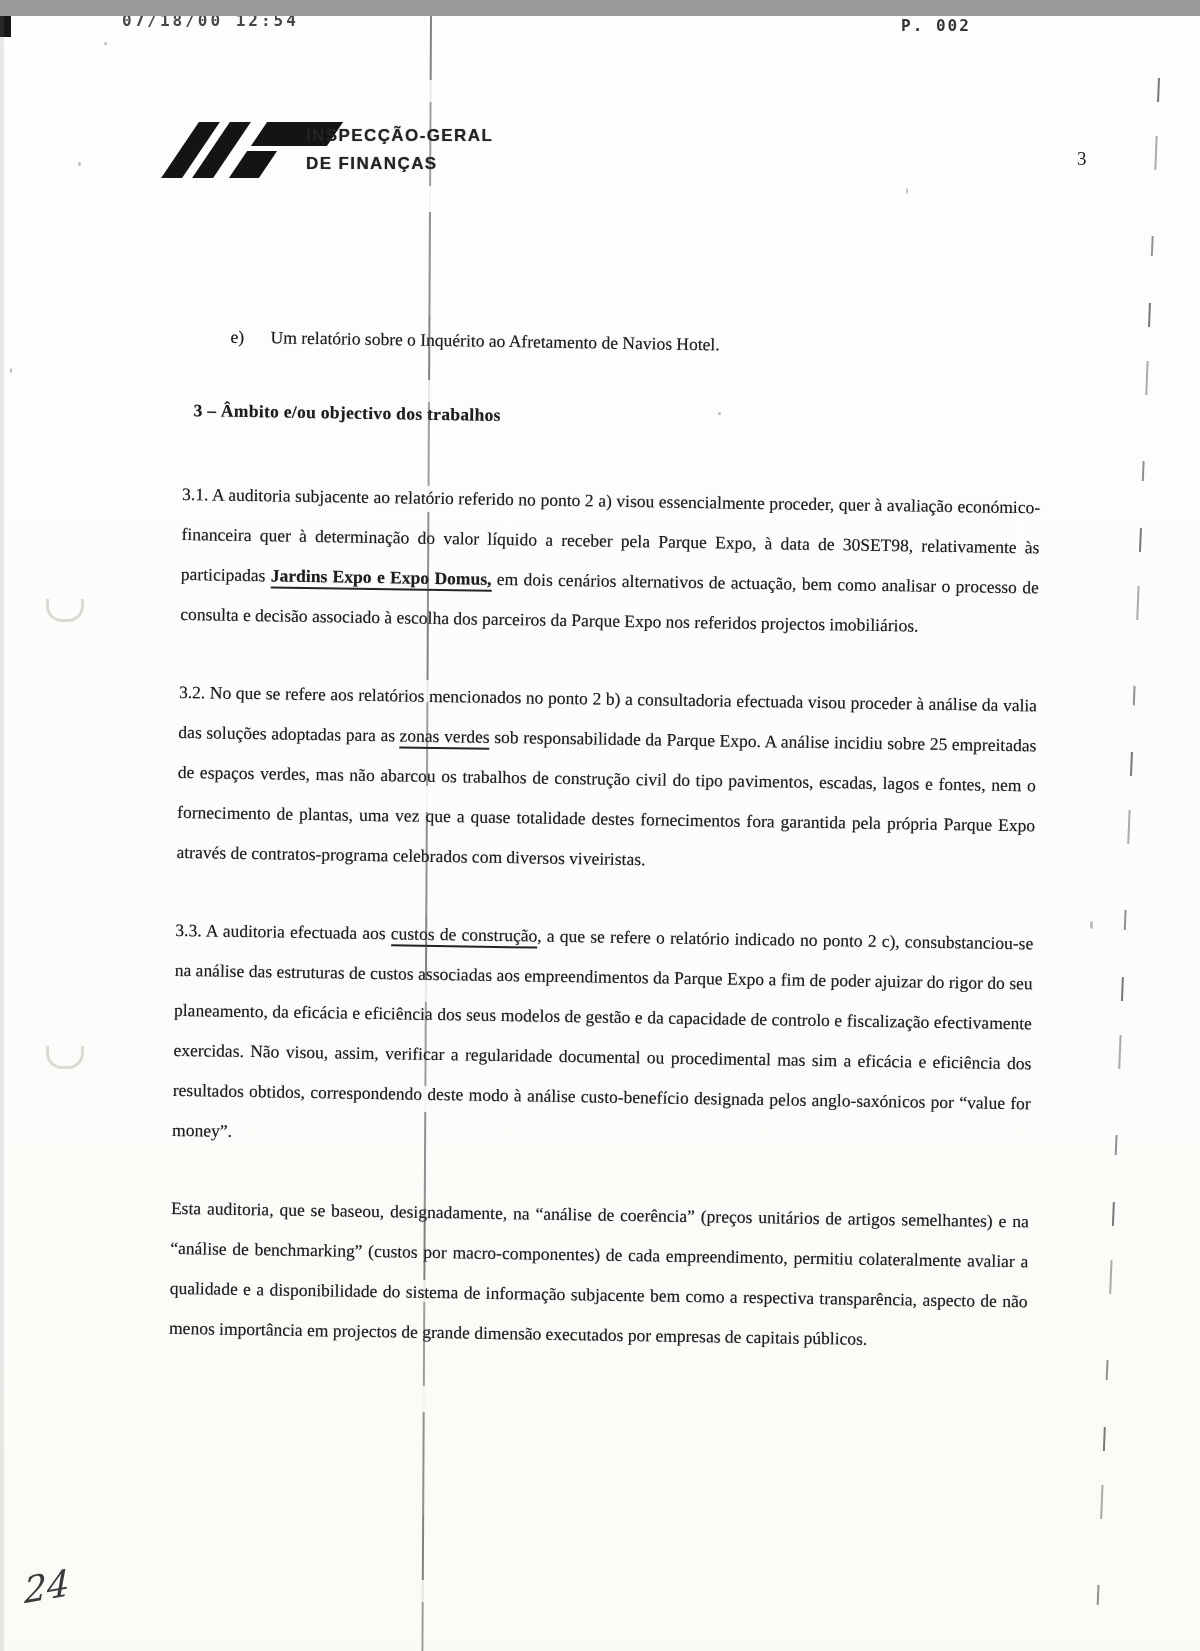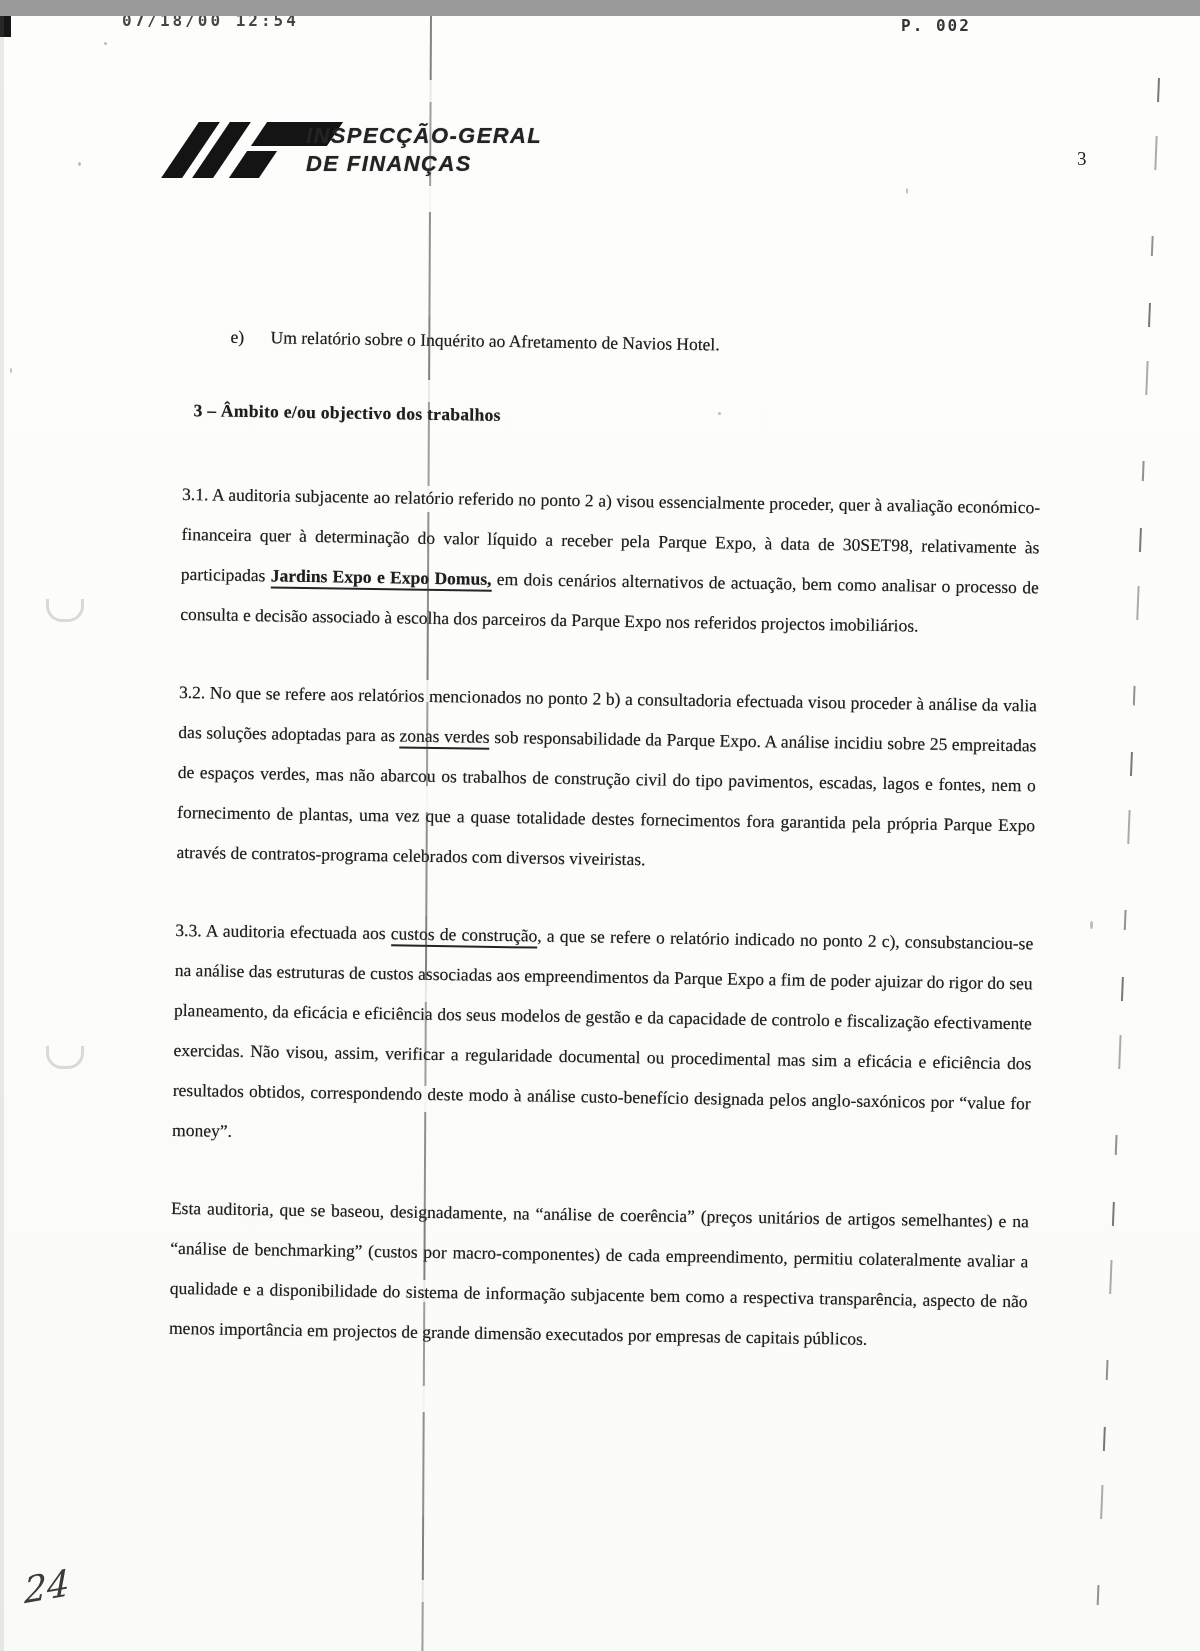--- a/index.html
+++ b/index.html
@@ -26,23 +26,22 @@
   .logo { position:absolute; left:158px; top:104px; width:160px; height:62px; filter:blur(.3px); }
   .logo .b { position:absolute; background:#141414; transform:skewX(-34deg); }
   .logo .b1 { left:22px; top:2px;  width:21px; height:56px; }
   .logo .b2 { left:53px; top:2px;  width:21px; height:56px; }
   .logo .b3 { left:101px; top:2px; width:76px; height:24px; }
   .logo .b4 { left:80px;  top:31px; width:30px; height:27px; }
 
   .org-name {
     position:absolute; left:306px; top:106px;
     font-family:"Liberation Sans", sans-serif; font-weight:700;
-    font-size:22px; letter-spacing:1.4px; line-height:28px; color:#232323;
+    font-size:17px; letter-spacing:1.4px; line-height:28px; color:#232323;
     text-shadow:0 0 1px rgba(35,35,35,.65);
-    font-style:italic;
   }
 
   .page-number { position:absolute; left:1077px; top:132px; font-size:19px; color:#222; }
 
   
   .crease-center {
     position:absolute; top:0; left:430px; width:2px; height:1651px; z-index:5;
     background:repeating-linear-gradient(180deg,
       rgba(55,55,53,.62) 0 64px, rgba(55,55,53,.10) 64px 86px,
       rgba(55,55,53,.48) 86px 170px, rgba(55,55,53,.04) 170px 196px,

